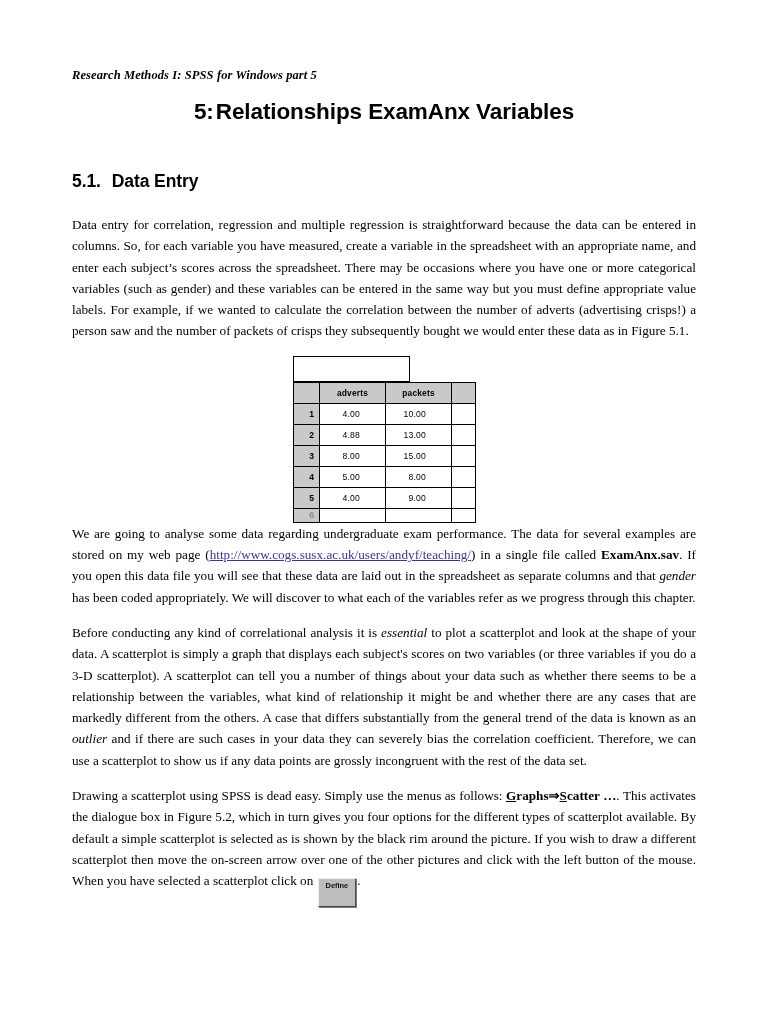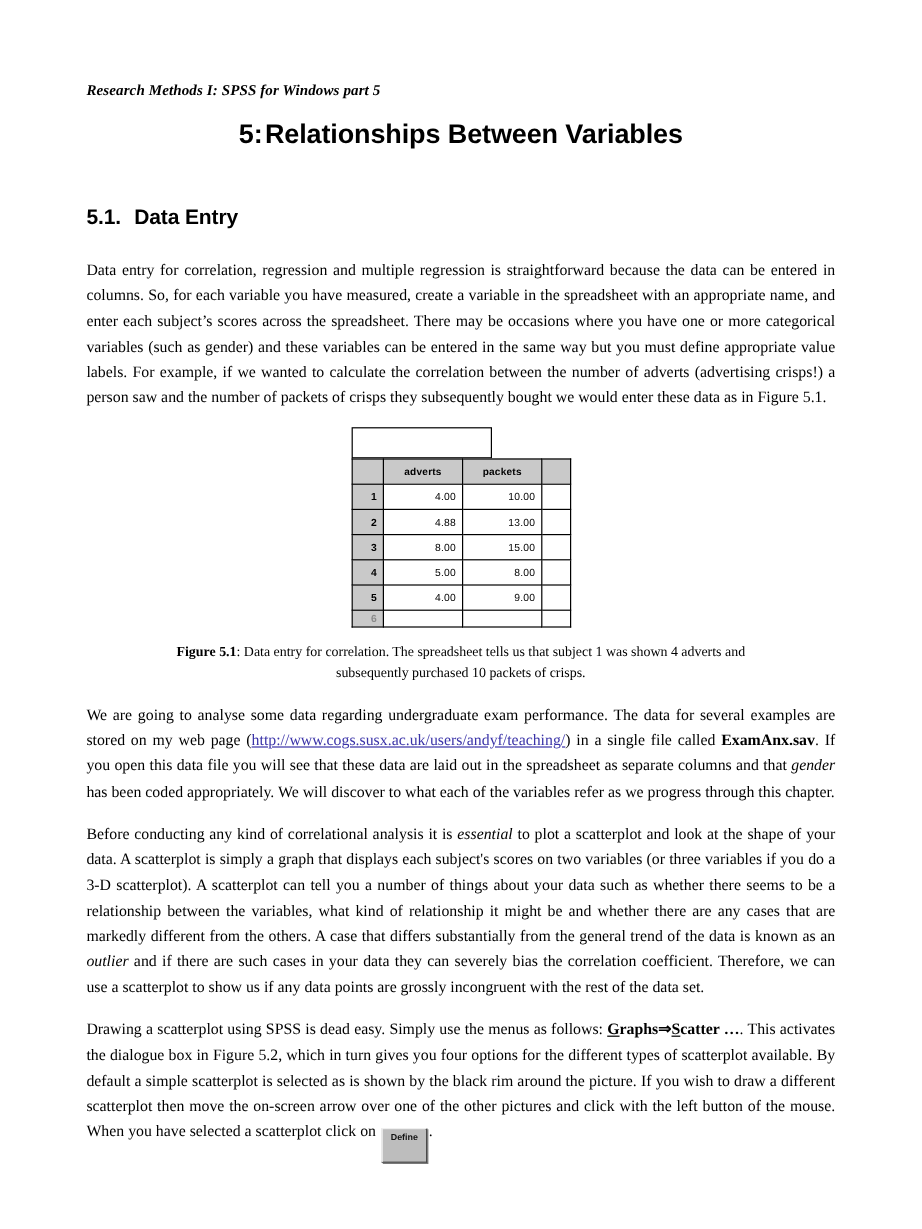--- a/index.html
+++ b/index.html
@@ -126,21 +126,21 @@
   }
   .spss-grid td.rownum {
     background: #c9c9c9;
     text-align: right;
     font-weight: bold;
     padding-right: 5px;
     font-size: 8.6px;
   }
   .spss-grid td.val {
     text-align: right;
-    padding-right: 5px;
+    padding-right: 25px;
     font-size: 8.6px;
     letter-spacing: 0.2px;
   }
   .spss-grid td.pad { background: #ffffff; border-left: 1px solid #000; }
   .spss-grid tr.last td.rownum { color: #8a8a8a; }
   .spss-grid tr.last td { height: 14px; }
 
   
   .fig-caption {
     font-size: 11.6px;
@@ -184,21 +184,21 @@
   .footer .f-right  { flex: 1 1 auto; text-align: right; }
 </style>
 </head>
 <body>
 
 <div class="page">
 
   <div class="running-head">Research Methods I: SPSS for Windows part 5</div>
 
   <h1 class="chapter-title">
-    <span class="num">5:</span><span>Relationships Between Variables</span>
+    <span class="num">5:</span><span>Relationships ExamAnx Variables</span>
   </h1>
 
   <h2 class="section-heading">
     <span class="sec-num">5.1.</span><span>Data Entry</span>
   </h2>
 
   <p class="body">Data entry for correlation, regression and multiple regression is straightforward because the data can be entered in columns. So, for each variable you have measured, create a variable in the spreadsheet with an appropriate name, and enter each subject’s scores across the spreadsheet. There may be occasions where you have one or more categorical variables (such as gender) and these variables can be entered in the same way but you must define appropriate value labels. For example, if we wanted to calculate the correlation between the number of adverts (advertising crisps!) a person saw and the number of packets of crisps they subsequently bought we would enter these data as in Figure 5.1.</p>
 
   <div class="figure-block">
     <div class="spss">
@@ -247,23 +247,20 @@
             <td class="rownum">6</td>
             <td class="val"></td>
             <td class="val"></td>
             <td class="pad"></td>
           </tr>
         </tbody>
       </table>
     </div>
   </div>
 
-  <div class="fig-caption">
-    <span class="lead">Figure 5.1</span><span>: Data entry for correlation. The spreadsheet tells us that subject 1 was shown 4 adverts and subsequently purchased 10 packets of crisps.</span>
-  </div>
 
   <p class="body">
     <span>We are going to analyse some data regarding undergraduate exam  performance. The data for several examples are stored on my web page (</span><a class="weblink" href="#">http://www.cogs.susx.ac.uk/users/andyf/teaching/</a><span>) in a single file called </span><span class="bd">ExamAnx.sav</span><span>. If you open this data file you will see that these data are laid out in the spreadsheet as separate columns and that </span><span class="it">gender</span><span> has been coded appropriately. We will discover to what each of the variables refer as we progress through this chapter.</span>
   </p>
 
 
   <p class="body">
     <span>Before conducting any kind of correlational analysis it is </span><span class="it">essential</span><span> to plot a scatterplot and look at the shape of your data. A scatterplot is simply a graph that displays each subject's scores on two variables (or three variables if you do a 3-D scatterplot). A scatterplot can tell you a number of things about your data such as whether there seems to be a relationship between the variables, what kind of relationship it might be and whether there are any cases that are markedly different from the others. A case that differs substantially from the general trend of the data is known as an </span><span class="it">outlier</span><span> and if there are such cases in your data they can severely bias the correlation coefficient. Therefore, we can use a scatterplot to show us if any data points are grossly incongruent with the rest of the data set.</span>
   </p>
 

